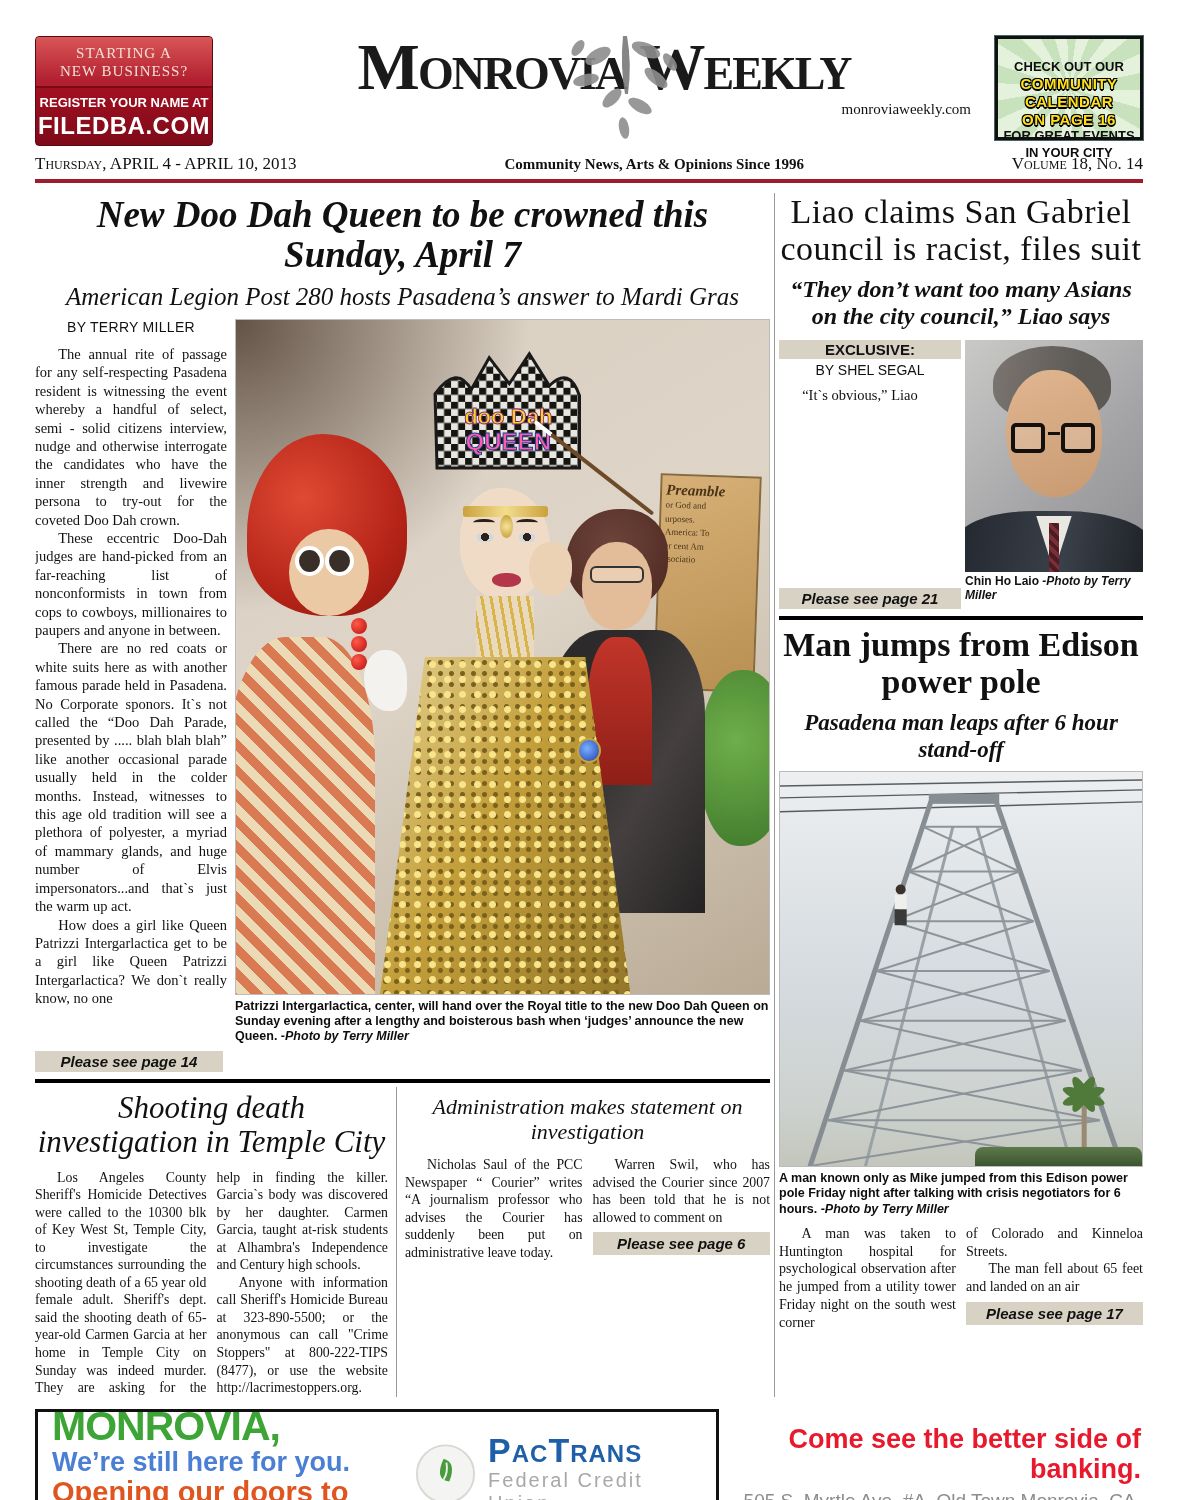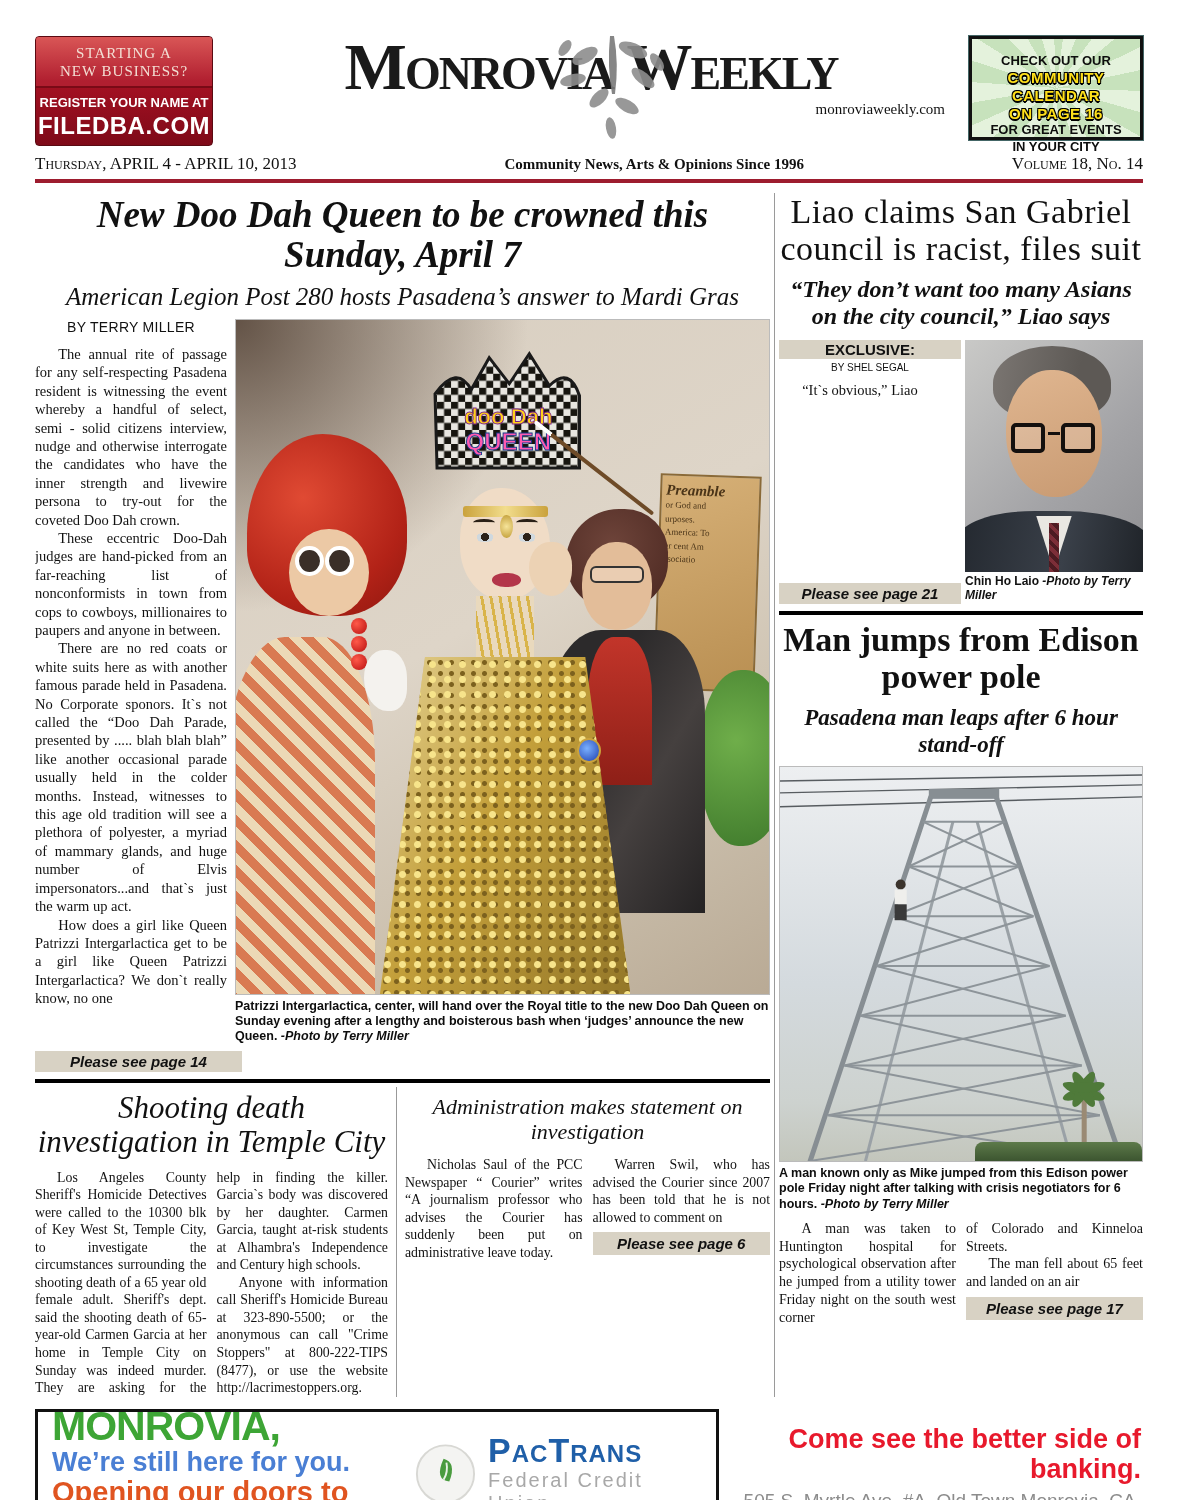--- a/index.html
+++ b/index.html
@@ -15,23 +15,23 @@
   .ad-filedba .top { background:linear-gradient(180deg,#d95656 0%,#b11f30 90%);
     padding:7px 0 6px; border-bottom:2px solid #7a0a16; color:#f3dfd4;
     font-family:"Liberation Serif",serif; font-size:15px; letter-spacing:1px; line-height:1.2; }
   .ad-filedba .mid { font-family:"Liberation Sans",sans-serif; font-weight:bold; font-size:13px; padding-top:7px; }
   .ad-filedba .big { font-family:"Liberation Sans",sans-serif; font-weight:bold; font-size:24px; letter-spacing:.5px; padding-top:2px; }
   .masthead-wrap { flex:1; position:relative; text-align:center; }
   .masthead-title { position:relative; z-index:2; font-variant:small-caps; font-weight:bold;
     font-size:66px; line-height:.95; letter-spacing:-2px; color:#1a1a1a; }
   .leaf-orn { position:absolute; left:50%; top:-8px; transform:translateX(-40%); z-index:3; }
   .site-url { text-align:right; font-size:15px; margin:2px 10px 0 0; position:relative; z-index:4; }
-  .ad-calendar { width:174px; height:104px; border:3px solid #111; outline:1px solid #466; background:
+  .ad-calendar { width:148px; height:104px; border:3px solid #111; outline:1px solid #466; background:
     repeating-conic-gradient(from 8deg at 50% 50%, #e4f2dc 0deg 14deg, #c7e2bc 14deg 28deg);
-    text-align:center; padding-top:14px; }
+    text-align:center; padding-top:20px; }
   .ad-calendar .blk { font-family:"Liberation Sans",sans-serif; font-weight:bold; font-size:13px; color:#0d0d0d; line-height:1.25; }
   .ad-calendar .yel { font-family:"Liberation Sans",sans-serif; font-weight:bold; font-size:15px; line-height:1.18; color:#ffe01a;
     text-shadow:-1px -1px 0 #000, 1px -1px 0 #000, -1px 1px 0 #000, 1px 1px 0 #000, 0 2px 0 #000; letter-spacing:.5px; }
   .date-row { display:flex; justify-content:space-between; align-items:baseline; padding:8px 35px 5px 35px; }
   .date-left, .date-right { font-variant:small-caps; font-size:17px; }
   .tagline { font-weight:bold; font-size:15px; }
   .rule-red { height:4px; background:#9d1c2e; margin:0 35px; }
 
   
   .main-grid { display:flex; padding:6px 35px 0 35px; }
@@ -65,21 +65,21 @@
   .two-cols .news-col { flex:1; font-size:13.8px; }
   .sh-col { height:228px; overflow:hidden; }
 
   
   h1.liao-h { font-weight:normal; font-size:34px; line-height:1.1; text-align:center; letter-spacing:.5px; }
   h2.liao-sub { font-style:italic; font-size:24px; line-height:1.12; text-align:center; margin-top:8px; }
   .liao-body { display:flex; gap:4px; margin-top:10px; }
   .liao-textcol { width:182px; }
   .kicker-bar { background:#d8d2c4; font-family:"Liberation Sans",sans-serif; font-weight:bold; font-size:15px;
     text-align:center; padding:1px 0; }
-  .liao-byline { font-family:"Liberation Sans",sans-serif; font-size:10px; text-align:center; margin:3px 0 8px; }
+  .liao-byline { font-family:"Liberation Sans",sans-serif; font-size:14px; text-align:center; margin:3px 0 8px; }
   .liao-text { height:196px; overflow:hidden; }
   .liao-photo-wrap { flex:1; }
   .photo-liao { height:232px; position:relative; overflow:hidden; background:linear-gradient(135deg,#c9c9c7 0%,#a3a3a6 60%,#8f8f92 100%); }
   .cap-liao { font-family:"Liberation Sans",sans-serif; font-size:12px; font-weight:bold; margin-top:2px; }
 
   
   h1.edison-h { font-weight:bold; font-size:34px; line-height:1.1; text-align:center; margin-top:6px; }
   h2.edison-sub { font-style:italic; font-size:23px; line-height:1.15; text-align:center; margin:10px 0 8px; }
   .photo-pole { height:396px; position:relative; overflow:hidden;
      background:linear-gradient(180deg,#edeff1 0%,#d4dade 55%,#cdd2cf 85%,#c3c6bc 100%); border:1px solid #bbb; }
@@ -285,21 +285,21 @@
             <div class="pd dd-dress-q"></div>
             <div class="pd dd-ring"></div>
           </div>
           <div class="caption">
             <span>Patrizzi Intergarlactica, center, will hand over the Royal title to the new Doo Dah Queen on Sunday evening after a lengthy and boisterous bash when ‘judges’ announce the new Queen.</span>
             <span class="credit">-Photo by Terry Miller</span>
           </div>
         </div>
       </div>
 
-      <div class="jump-bar" style="width:207px">Please see page 14</div>
+      <div class="jump-bar" style="width:188px">Please see page 14</div>
       <div class="rule-black"></div>
 
       <div class="bottom-row">
         <div class="story-shooting">
           <h3 class="shoot-h">Shooting death investigation in Temple City</h3>
           <div class="two-cols">
             <div class="news-col sh-col">
               <p>Los Angeles County Sheriff's Homicide Detectives were called to the 10300 blk of Key West St, Temple City, to investigate the circumstances surrounding the shooting death of a 65 year old female adult. Sheriff's dept. said the shooting death of 65-year-old Carmen Garcia at her home in Temple City on Sunday was indeed murder. They are asking for the public's</p>
             </div>
             <div class="news-col sh-col">

